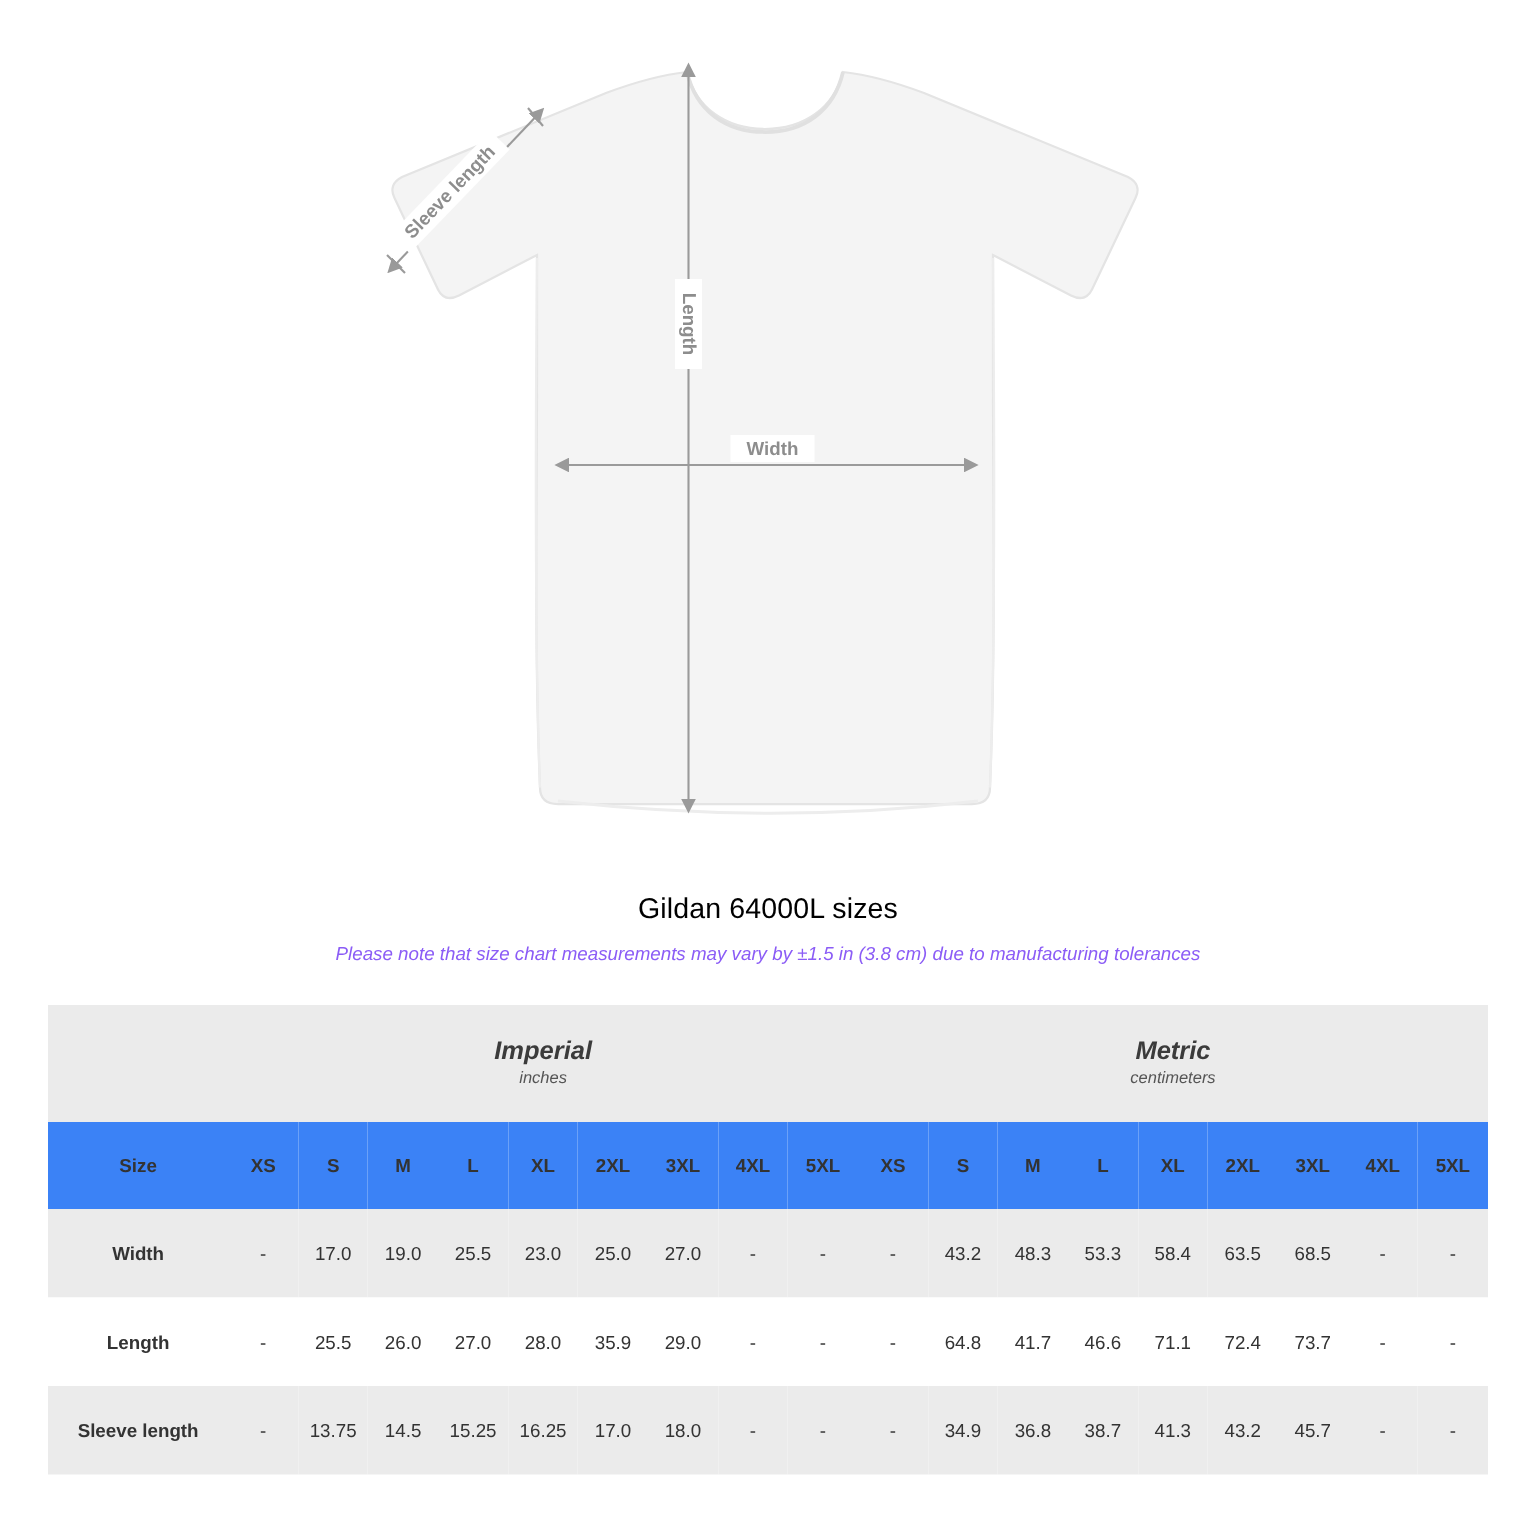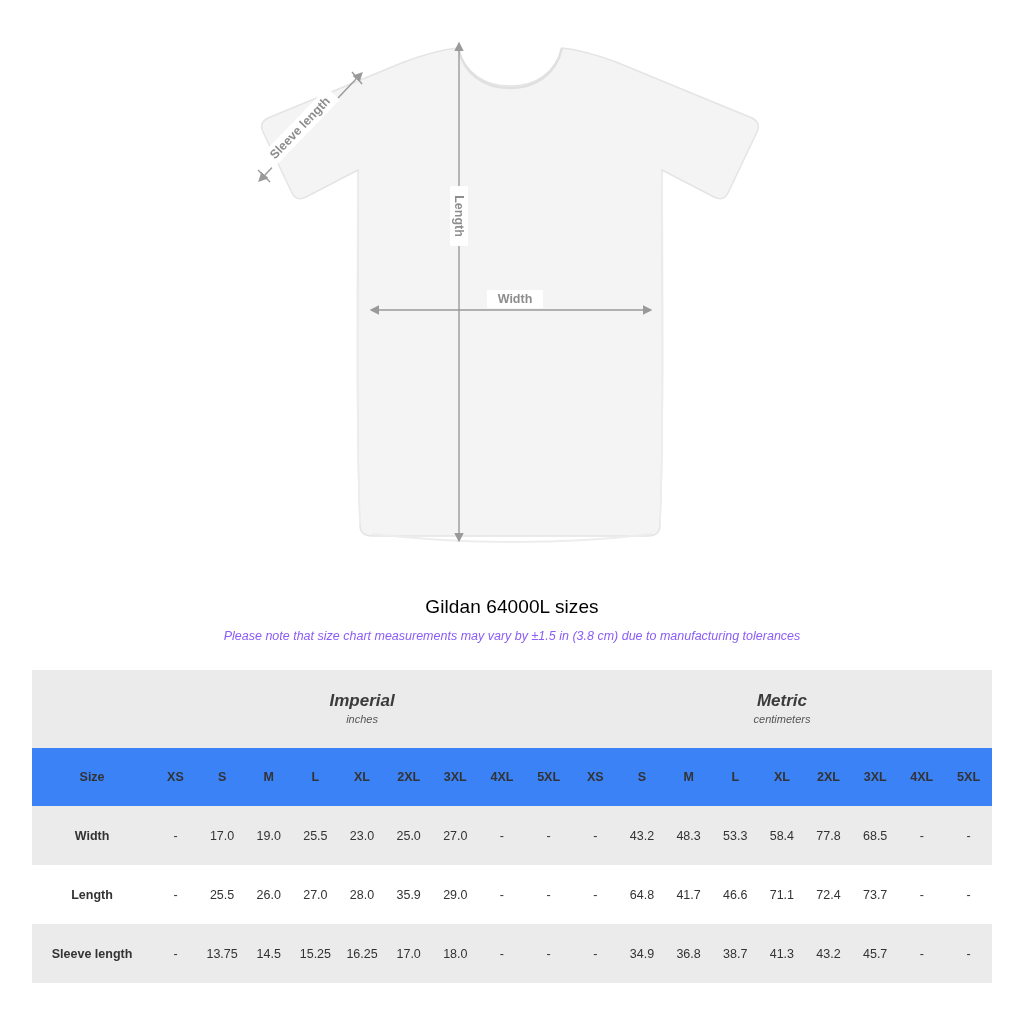--- a/index.html
+++ b/index.html
@@ -268,21 +268,21 @@
         <td>23.0</td>
         <td>25.0</td>
         <td>27.0</td>
         <td>-</td>
         <td>-</td>
         <td>-</td>
         <td>43.2</td>
         <td>48.3</td>
         <td>53.3</td>
         <td>58.4</td>
-        <td>77.8</td>
+        <td>63.5</td>
         <td>68.5</td>
         <td>-</td>
         <td>-</td>
       </tr>
 
       <tr class="data-row plain">
         <td class="rowlabel">Length</td>
         <td>-</td>
         <td>25.5</td>
         <td>26.0</td>

